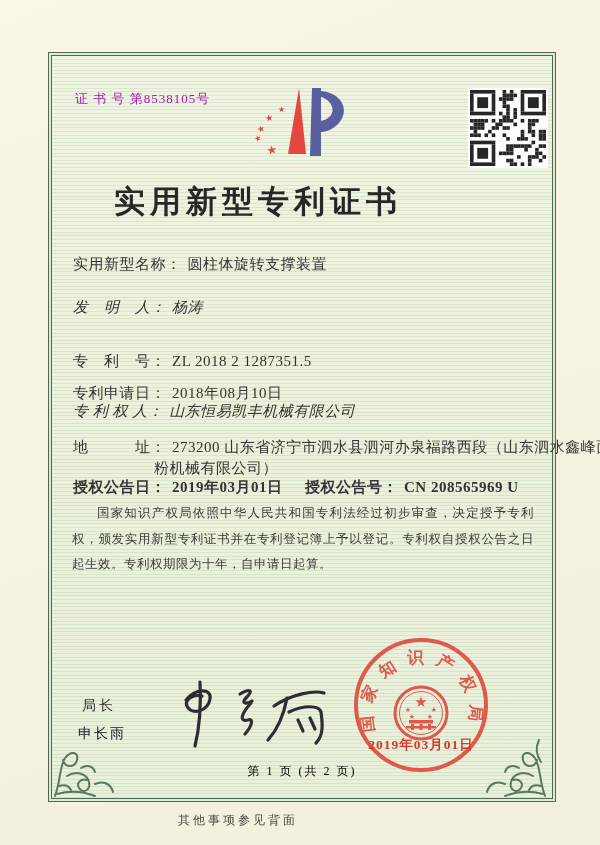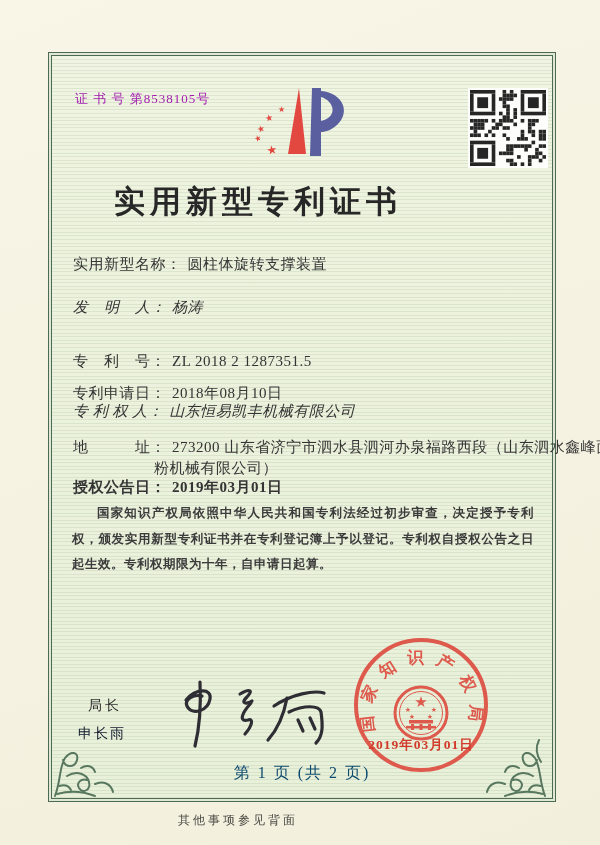--- a/index.html
+++ b/index.html
@@ -34,29 +34,29 @@
   }
   .row{left:73px;width:462px;font-size:15px;color:#343434;line-height:21px;}
   .row .lbl{letter-spacing:0.5px;}
   .row .val{margin-left:6px;letter-spacing:0.5px;}
   .row-wrap{padding-left:81px;text-indent:-81px;}
   .row-name{top:254px;} .row-inv{top:297px;font-style:italic;} .row-patno{top:328px;margin-top:23px;}
   .row-appd{top:383px;} .row-owner{top:401px;font-style:italic;} .row-addr{top:437px;}
   .row-grant{top:477px;font-weight:bold;}
   .grant2{position:absolute;left:232px;top:0;}
   .paras{left:72px;top:501px;width:462px;font-size:12.5px;line-height:25.5px;
-    text-align:justify;color:#3b3b3b;font-weight:bold;}
+    text-align:justify;color:#3b3b3b;}
   .paras p{margin:0;text-indent:2em;letter-spacing:0.5px;}
-  .signer-title{left:88px;top:697px;font-size:14px;letter-spacing:3px;color:#2f2f2f;}
+  .signer-title{left:82px;top:697px;font-size:14px;letter-spacing:3px;color:#2f2f2f;}
   .signer-name{left:78px;top:725px;font-size:14px;letter-spacing:2px;color:#0f172a;}
   .signature{left:156px;top:668px;width:176px;height:84px;}
   .seal{left:350px;top:634px;width:142px;height:142px;opacity:0.93;}
   .seal-date{left:350px;top:736px;width:142px;text-align:center;
     font-size:13.5px;color:#d23b2c;letter-spacing:1px;font-weight:bold;}
-  .page-no{left:48px;top:763px;width:508px;text-align:center;font-size:16px;color:#0c4a6e;letter-spacing:2px;}
+  .page-no{left:48px;top:763px;width:508px;text-align:center;font-size:12px;color:#000000;letter-spacing:2px;}
   .back-note{left:0;top:812px;width:476px;text-align:center;font-size:12px;color:#4a4a44;letter-spacing:3px;}
   .flourish{width:72px;height:72px;}
   .flourish-left{left:51px;top:728px;}
   .flourish-right{left:477px;top:728px;transform:scaleX(-1);}
 </style>
 </head>
 <body>
 
 <div class="frame-outer abs">
   <div class="frame-inner"></div>
@@ -220,20 +220,23 @@
   <span class="lbl">专利申请日：</span><span class="val">2018年08月10日</span>
 </div>
 <div class="abs row row-owner">
   <span class="lbl">专 利 权 人：</span><span class="val">山东恒易凯丰机械有限公司</span>
 </div>
 <div class="abs row row-addr row-wrap">
   <span class="lbl">地　　　址：</span><span class="val">273200 山东省济宁市泗水县泗河办泉福路西段（山东泗水鑫峰面粉机械有限公司）</span>
 </div>
 <div class="abs row row-grant">
   <span class="lbl">授权公告日：</span><span class="val">2019年03月01日</span>
+  <span class="grant2">
+    <span class="lbl">授权公告号：</span><span class="val">CN 208565969 U</span>
+  </span>
 </div>
 
 <div class="abs paras">
   <p>国家知识产权局依照中华人民共和国专利法经过初步审查，决定授予专利权，颁发实用新型专利证书并在专利登记簿上予以登记。专利权自授权公告之日起生效。专利权期限为十年，自申请日起算。</p>
 </div>
 
 <div class="abs signer-title">局长</div>
 <div class="abs signer-name">申长雨</div>
 
 <div class="abs signature">

